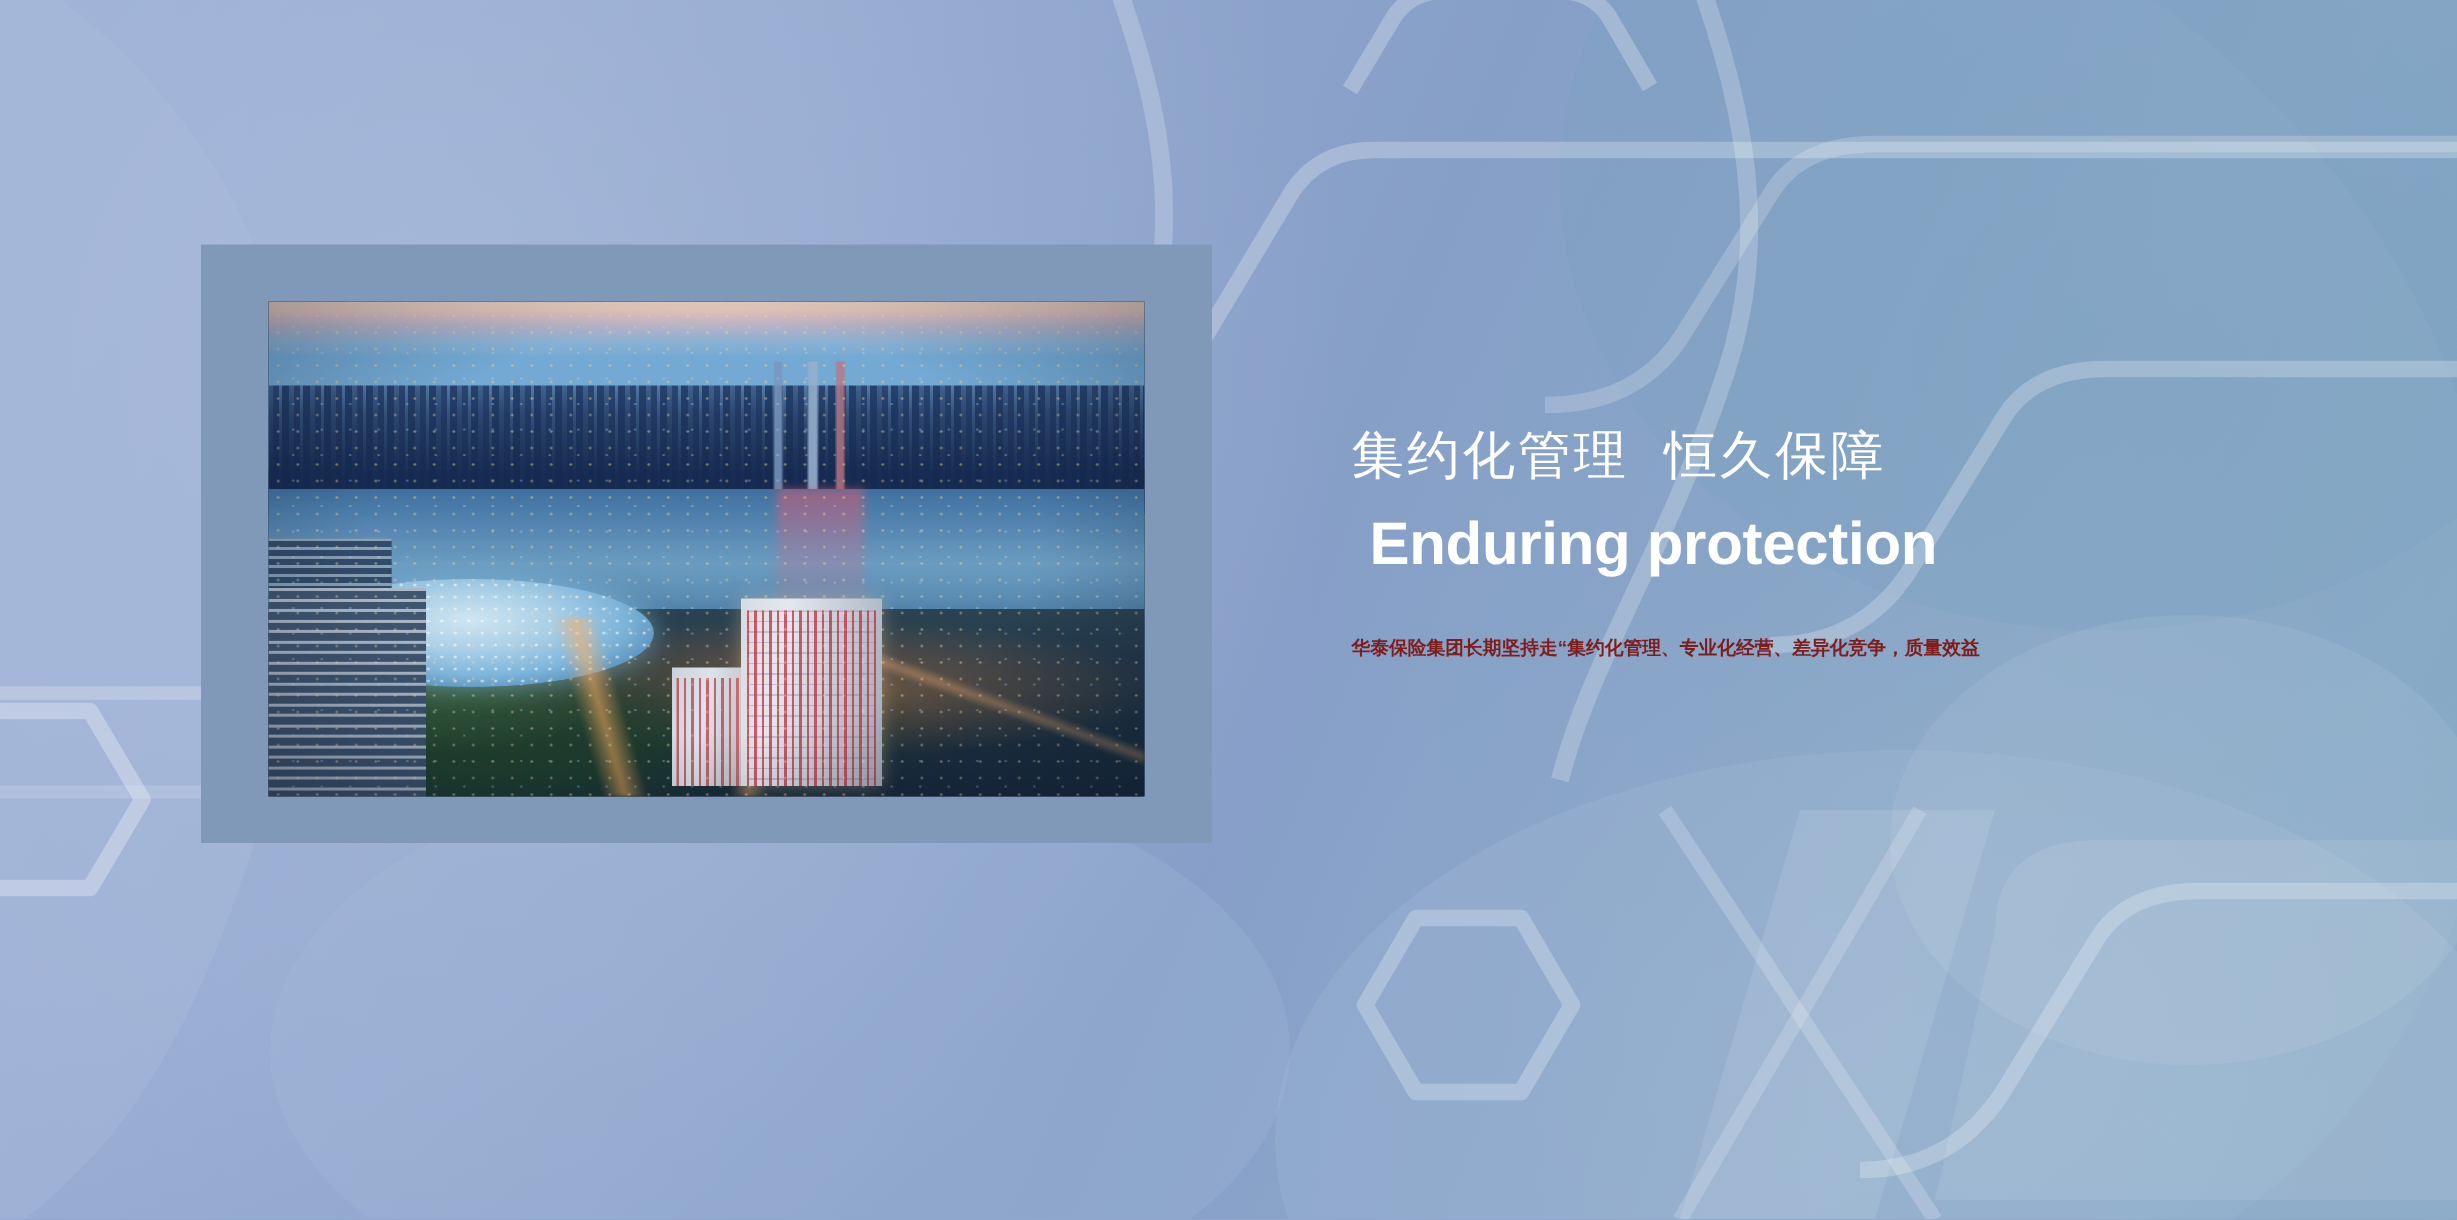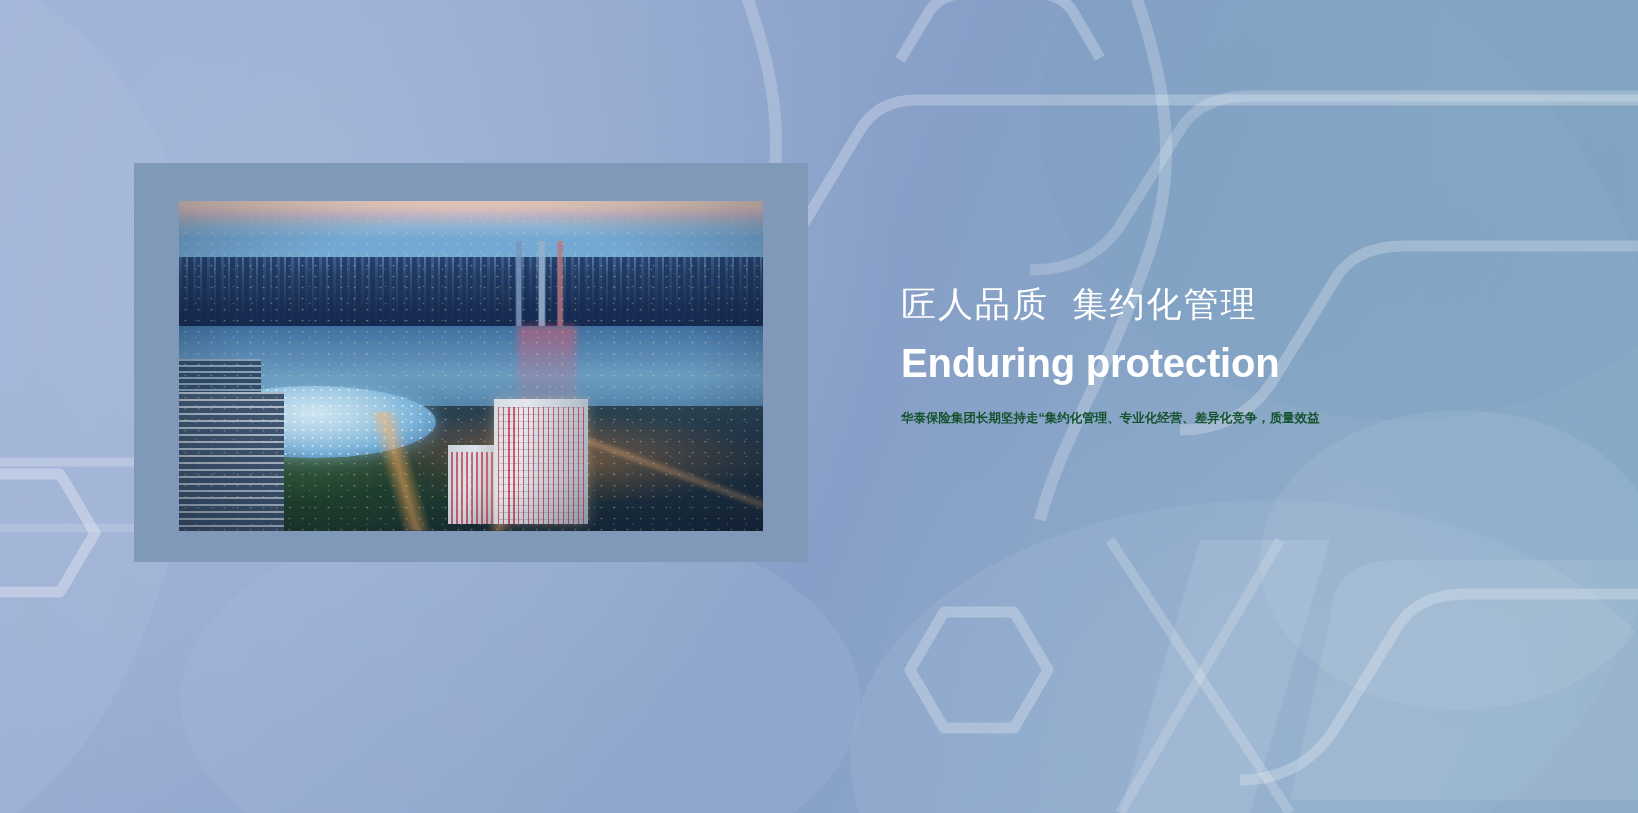--- a/index.html
+++ b/index.html
@@ -241,28 +241,28 @@
     font-weight: 400;
     color: #ffffff;
     white-space: pre;
     margin: 0 0 20px 0;
   }
   .headline-en {
     font-size: 40px;
     line-height: 45px;
     font-weight: bold;
     color: #ffffff;
-    margin: 0;
+    margin: 12px;
     letter-spacing: -0.2px;
   }
   .subcopy {
-    margin-top: 24px;
+    margin-top: 38px;
     font-size: 12.5px;
     line-height: 17px;
-    color: #14532d;
+    color: #7f1d1d;
     max-width: 480px;
     font-weight: 600;
   }
   .subcopy div { white-space: nowrap; }
 </style>
 </head>
 <body>
 
 <div class="stage">
 
@@ -329,21 +329,21 @@
       <div class="ph-layer ph-block-right2"></div>
       <div class="ph-layer ph-block-right"></div>
       <div class="ph-layer ph-tower-low"></div>
       <div class="ph-layer ph-tower-main"></div>
       <div class="ph-layer ph-lights"></div>
       <div class="ph-layer ph-vignette"></div>
     </div>
   </div>
 
   <div class="copy">
-    <div class="headline-cn">匠人品质  集约化管理</div>
+    <div class="headline-cn">集约化管理  恒久保障</div>
     <div class="headline-en">
       <div>Enduring protection</div>
     </div>
     <div class="subcopy">
       <div>华泰保险集团长期坚持走“集约化管理、专业化经营、差异化竞争，质量效益</div>
     </div>
   </div>
 
 </div>
 

